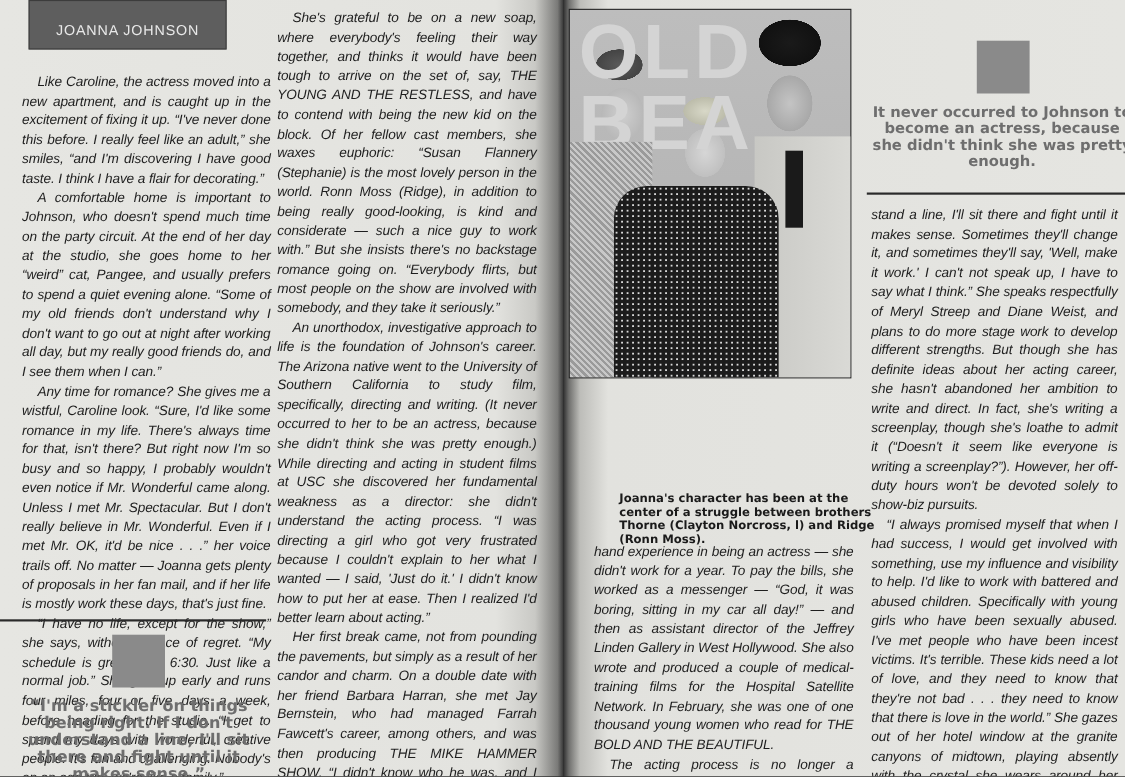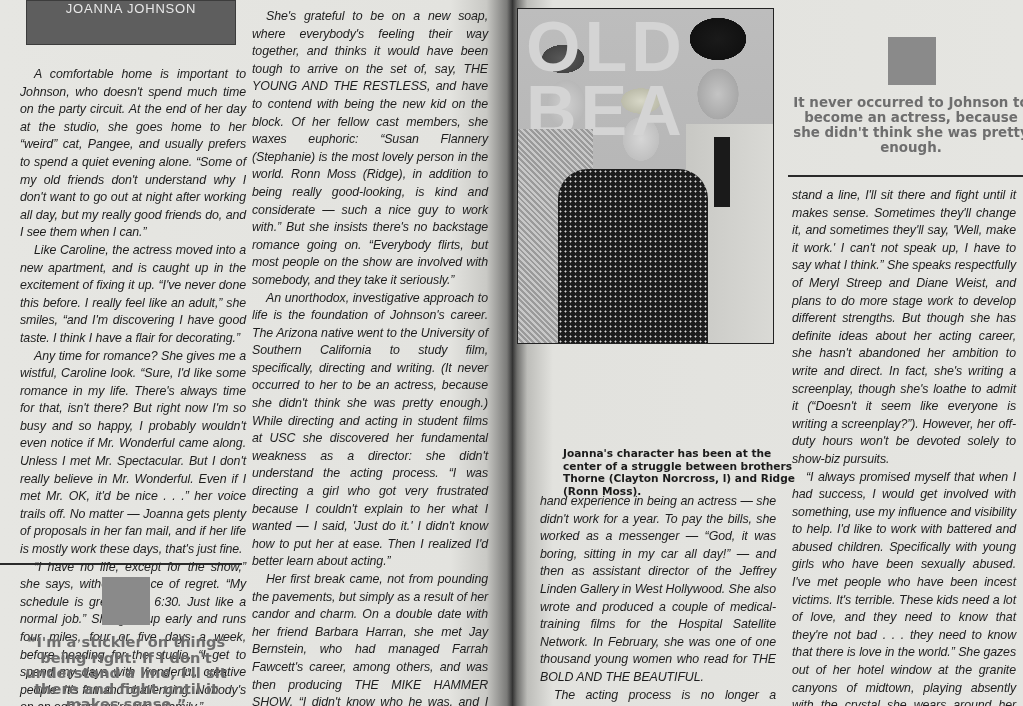--- a/index.html
+++ b/index.html
@@ -4,21 +4,21 @@
   <style>
     * { box-sizing: border-box; margin: 0; padding: 0; }
     html, body { width: 1023px; height: 706px; overflow: hidden; background: #2a2a2a; }
     body { font-family: "Liberation Sans", sans-serif; color: #1e1e1e; position: relative; }
     .page { position: absolute; top: 0; height: 706px; background: #e4e4e0; overflow: hidden; }
     .page-left { left: 0; width: 512px; background: linear-gradient(to right, #e6e6e2 0%, #e3e3df 88%, #c9c9c5 95%, #7a7a78 99%, #3a3a3a 100%); }
     .page-right { left: 512px; width: 511px; background: linear-gradient(to right, #2e2e2e 0%, #6f6f6d 1%, #bdbdb9 3%, #e2e2de 8%, #e5e5e1 100%); }
     .col { position: absolute; font-size: 12.4px; line-height: 17.6px; text-align: justify; letter-spacing: -0.1px; }
     .col p { text-indent: 14px; font-style: italic; }
     .col p.noindent { text-indent: 0; }
-    .header-box { position: absolute; left: 26px; top: 0; width: 210px; height: 45px; background: #5e5e5e; border: 1px solid #3c3c3c; display: flex; align-items: flex-start; justify-content: center; padding-bottom: 9px; }
+    .header-box { position: absolute; left: 26px; top: 0; width: 180px; height: 45px; background: #5e5e5e; border: 1px solid #3c3c3c; display: flex; align-items: flex-end; justify-content: center; padding-bottom: 9px; }
     .header-title { color: #e8e8e8; font-size: 13px; letter-spacing: 0.8px; }
     .rule { position: absolute; height: 2px; background: #2a2a2a; }
     .pull-square { position: absolute; background: #8a8a8a; }
     .pull-quote { position: absolute; text-align: center; font-weight: bold; color: #6e6e6e; font-family: "DejaVu Sans", sans-serif; }
     .photo { position: absolute; left: 5px; top: 8px; width: 257px; height: 336px; border: 1px solid #222; overflow: hidden;
       background:
         radial-gradient(ellipse 32px 40px at 48px 95px, #cfcfcf 0%, #b8b8b8 60%, transparent 61%),
         radial-gradient(ellipse 30px 36px at 123px 130px, #d6d6d6 0%, #c0c0c0 60%, transparent 61%),
         radial-gradient(ellipse 34px 42px at 200px 85px, #c4c4c4 0%, #a8a8a8 60%, transparent 61%),
         radial-gradient(ellipse 40px 30px at 200px 30px, #1a1a1a 0%, #111 70%, transparent 71%),
@@ -34,22 +34,22 @@
   </style>
 </head>
 <body>
 
 <div class="page page-left">
   <div class="header-box">
     <span class="header-title">JOANNA JOHNSON</span>
   </div>
 
   <div class="col" style="left:20px; top:66px; width:226px;">
+    <p>Like Caroline, the actress moved into a new apartment, and is caught up in the excitement of fixing it up. “I've never done this before. I really feel like an adult,” she smiles, “and I'm discovering I have good taste. I think I have a flair for decorating.”</p>
     <p>A comfortable home is important to Johnson, who doesn't spend much time on the party circuit. At the end of her day at the studio, she goes home to her “weird” cat, Pangee, and usually prefers to spend a quiet evening alone. “Some of my old friends don't understand why I don't want to go out at night after working all day, but my really good friends do, and I see them when I can.”</p>
-    <p>Like Caroline, the actress moved into a new apartment, and is caught up in the excitement of fixing it up. “I've never done this before. I really feel like an adult,” she smiles, “and I'm discovering I have good taste. I think I have a flair for decorating.”</p>
     <p>Any time for romance? She gives me a wistful, Caroline look. “Sure, I'd like some romance in my life. There's always time for that, isn't there? But right now I'm so busy and so happy, I probably wouldn't even notice if Mr. Wonderful came along. Unless I met Mr. Spectacular. But I don't really believe in Mr. Wonderful. Even if I met Mr. OK, it'd be nice . . .” her voice trails off. No matter — Joanna gets plenty of proposals in her fan mail, and if her life is mostly work these days, that's just fine.</p>
     <p>“I have no life, except for the show,” she says, without a trace of regret. “My schedule is great, 9 to 6:30. Just like a normal job.” She gets up early and runs four miles, four or five days a week, before heading for the studio. “I get to spend my days with wonderful, creative people. It's fun and challenging. Nobody's on an ego trip; we're like a family.”</p>
   </div>
 
   <div class="rule" style="left:0; top:563px; width:242px;"></div>
   <div class="pull-square" style="left:102px; top:577px; width:48px; height:48px;"></div>
   <div class="pull-quote" style="left:8px; top:634px; width:236px; font-size:14.6px; line-height:15.5px;">“I'm a stickler on things being right. If I don't understand a line, I'll sit there and fight until it makes sense.”</div>
 
   <div class="col" style="left:252px; top:8px; width:236px;">
     <p>She's grateful to be on a new soap, where everybody's feeling their way together, and thinks it would have been tough to arrive on the set of, say, THE YOUNG AND THE RESTLESS, and have to contend with being the new kid on the block. Of her fellow cast members, she waxes euphoric: “Susan Flannery (Stephanie) is the most lovely person in the world. Ronn Moss (Ridge), in addition to being really good-looking, is kind and considerate — such a nice guy to work with.” But she insists there's no backstage romance going on. “Everybody flirts, but most people on the show are involved with somebody, and they take it seriously.”</p>

